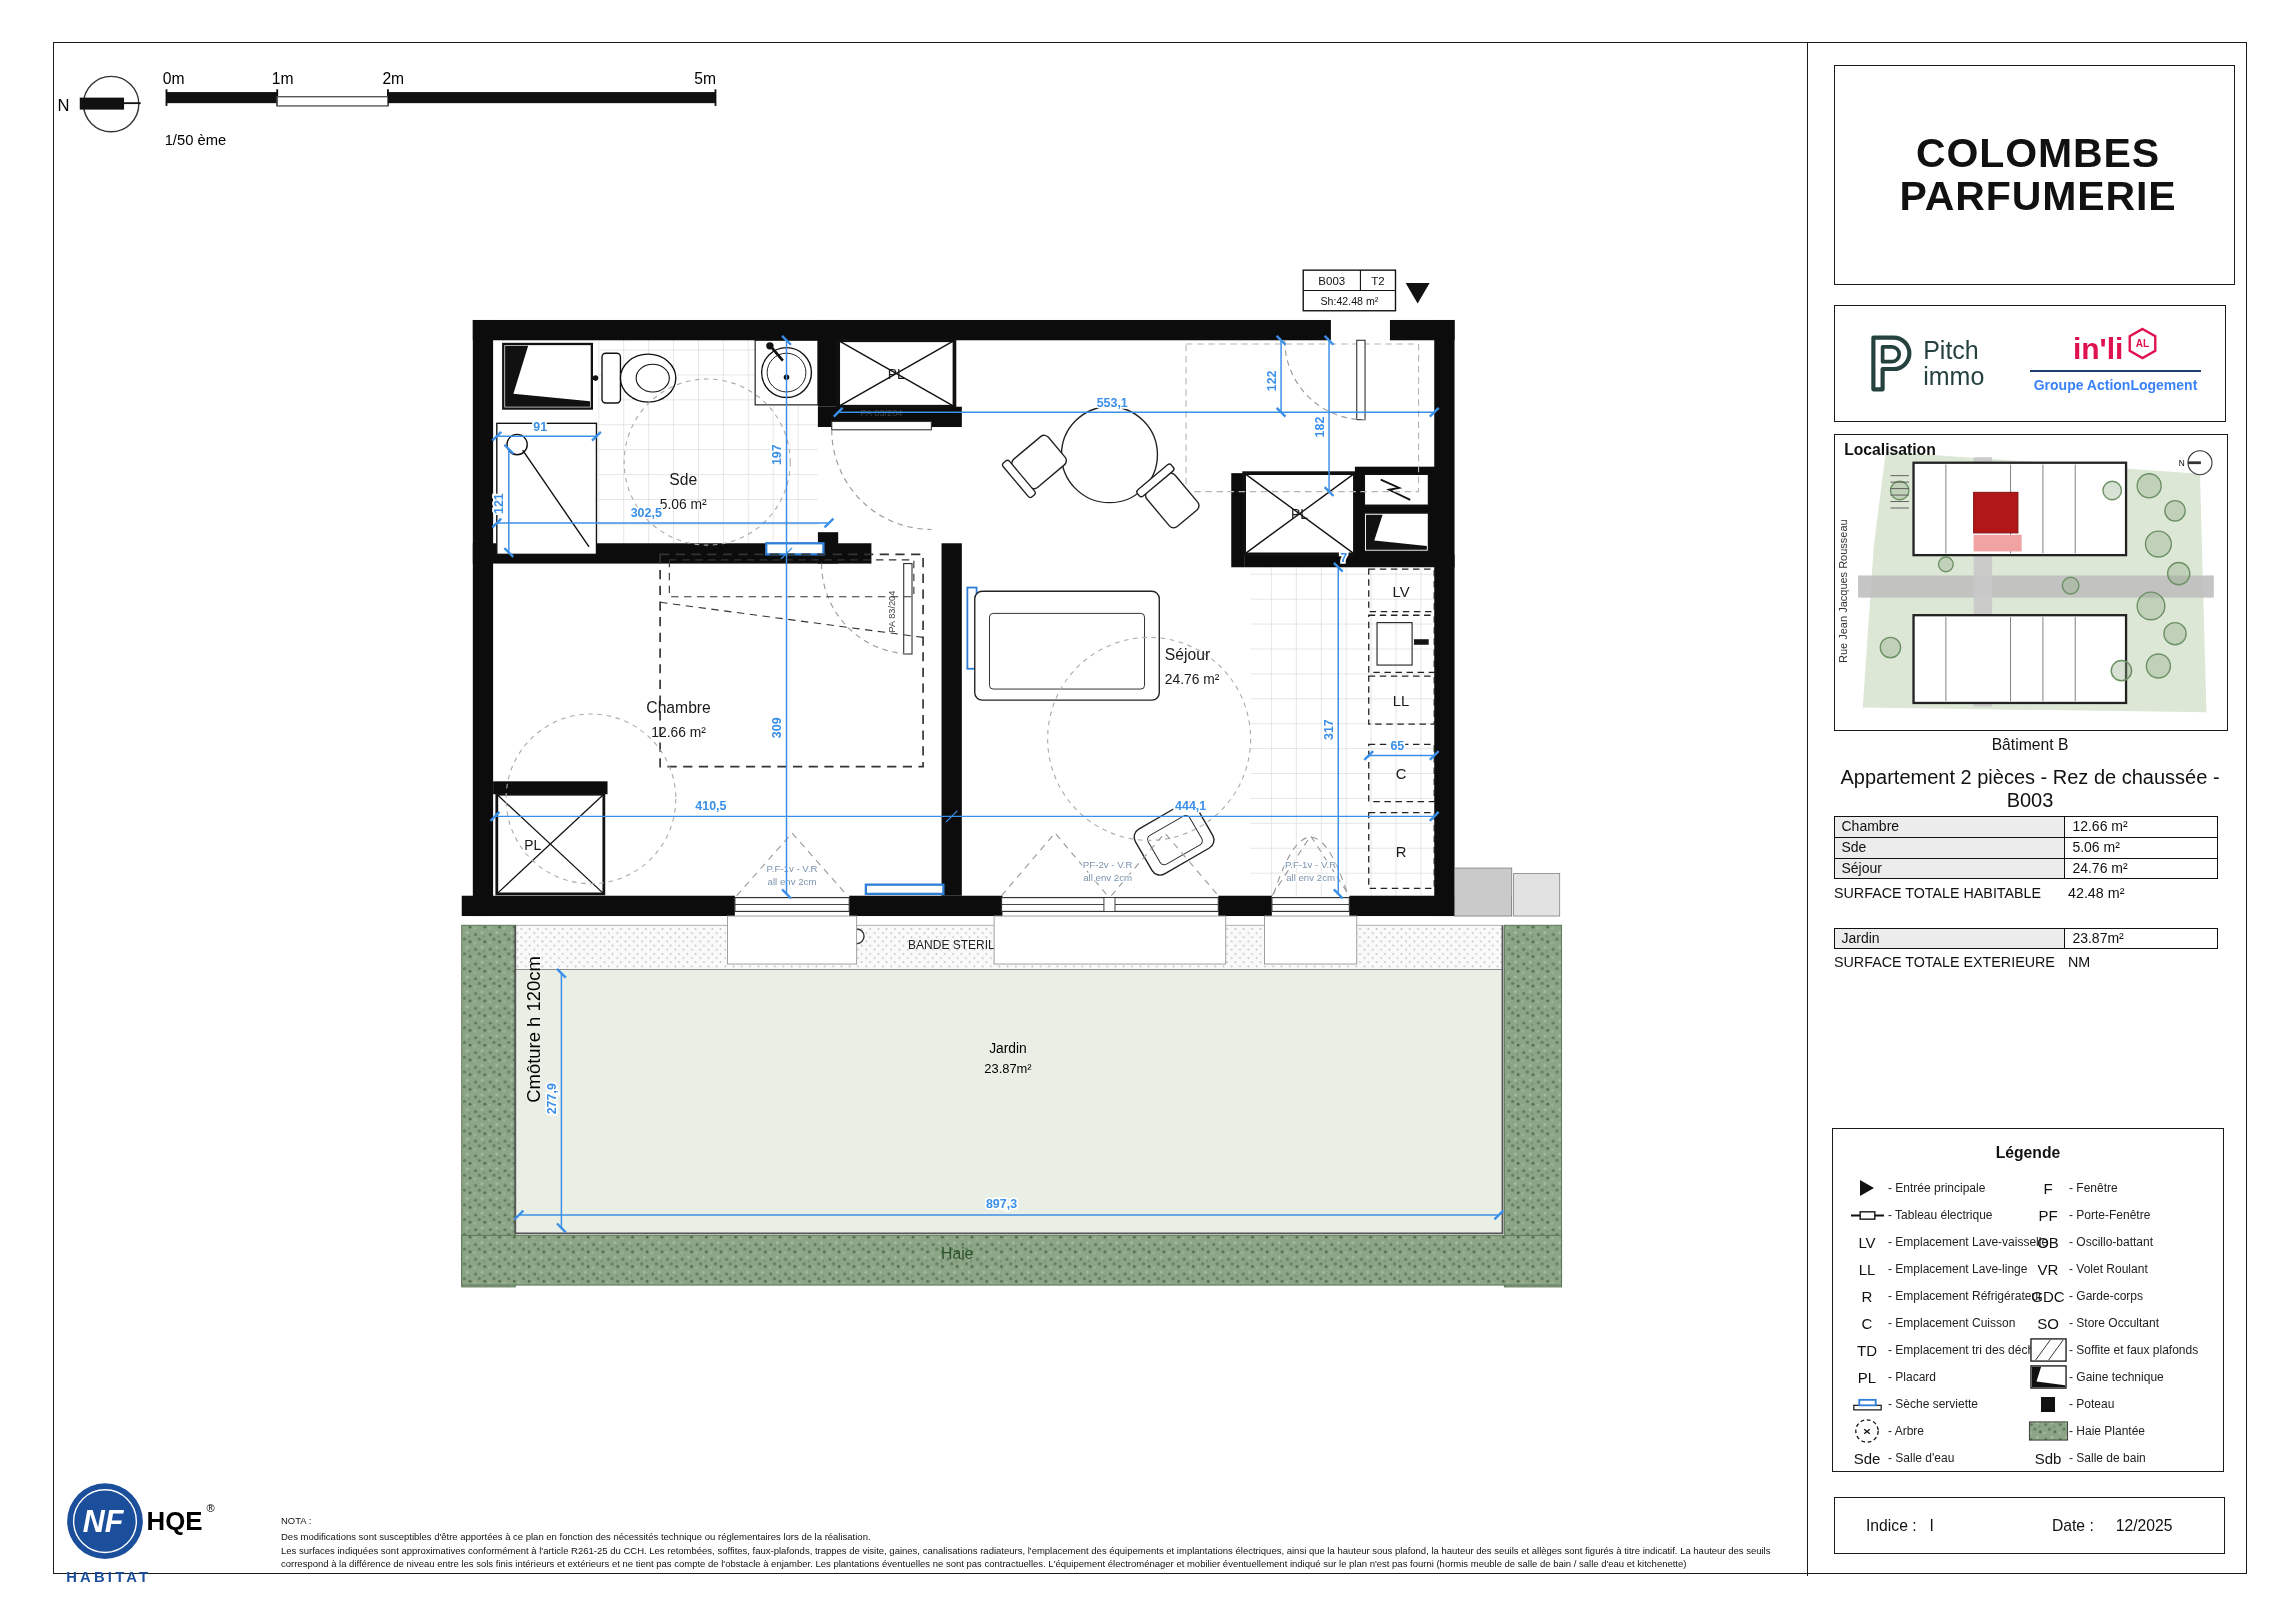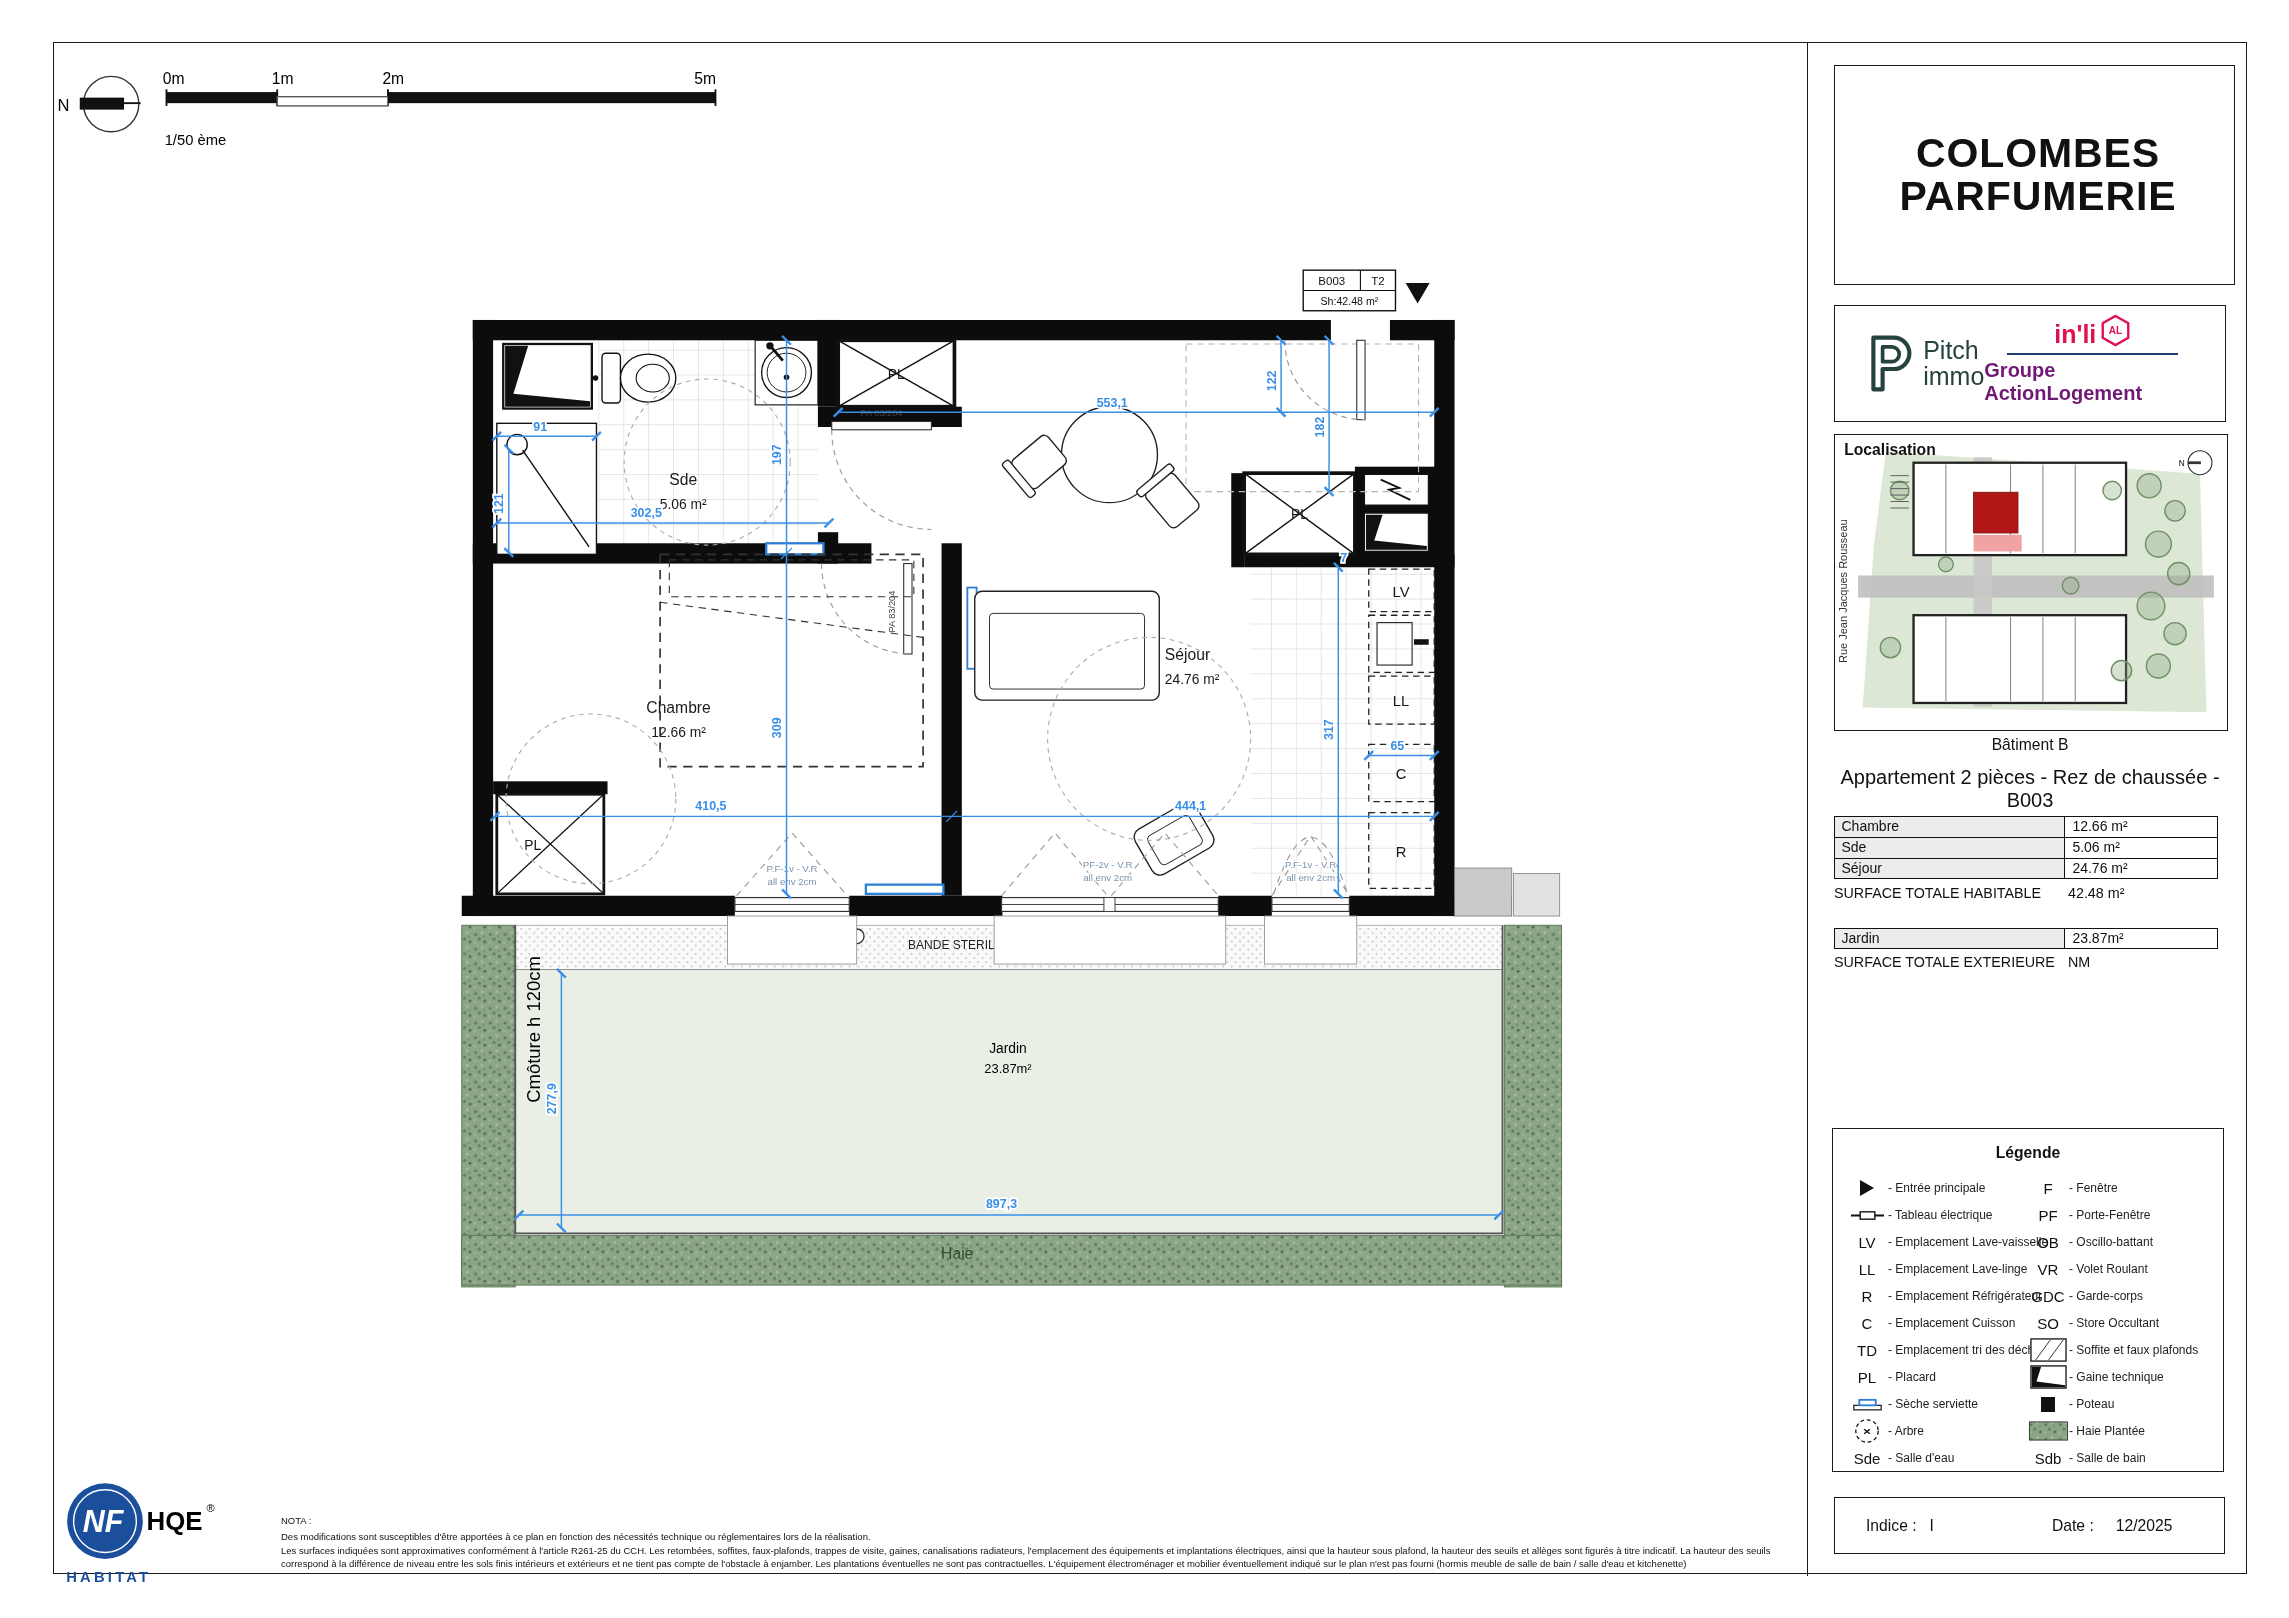--- a/index.html
+++ b/index.html
@@ -36,23 +36,23 @@
   .licon{width:42px;display:flex;justify-content:center;align-items:center;flex:none;}
   .llab{font-size:12px;color:#222;white-space:nowrap;}
   .sym{font-size:15px;color:#111;}
   .i-tri{width:0;height:0;border-left:14.8px solid #111;border-top:8.3px solid transparent;border-bottom:8.3px solid transparent;}
   .i-poteau{width:14.8px;height:14.8px;background:#111;}
   .footer-row{display:flex;align-items:center;height:100%;font-size:15.7px;}
   .nota{font-size:9.5px;line-height:13.4px;white-space:nowrap;color:#111;}
   .nota .t{margin-bottom:2.8px;}
   .inli{display:flex;flex-direction:column;align-items:center;}
   .inli-top{display:flex;align-items:flex-start;}
-  .inli-word{font-size:25px;font-weight:800;color:#e0114f;line-height:1;}
+  .inli-word{font-size:30px;font-weight:800;color:#e0114f;line-height:1;}
   .inli-line{width:171px;height:0;border-top:2.3px solid #1c3f6e;margin:5.5px 0 4.6px 0;}
-  .inli-sub{font-size:20px;font-weight:bold;color:#701a75;}
+  .inli-sub{font-size:14px;font-weight:bold;color:#3b82f6;}
   .pitch-wrap{display:flex;align-items:center;}
 </style>
 </head>
 <body>
 
 <div id="sheet">
 
   <div class="abs frame" style="left:53px;top:42px;width:2192px;height:1530px;"></div>
   <div class="abs" style="left:1807px;top:42px;width:0;height:1534px;border-left:1.8px solid #1a1a1a;"></div>
 

